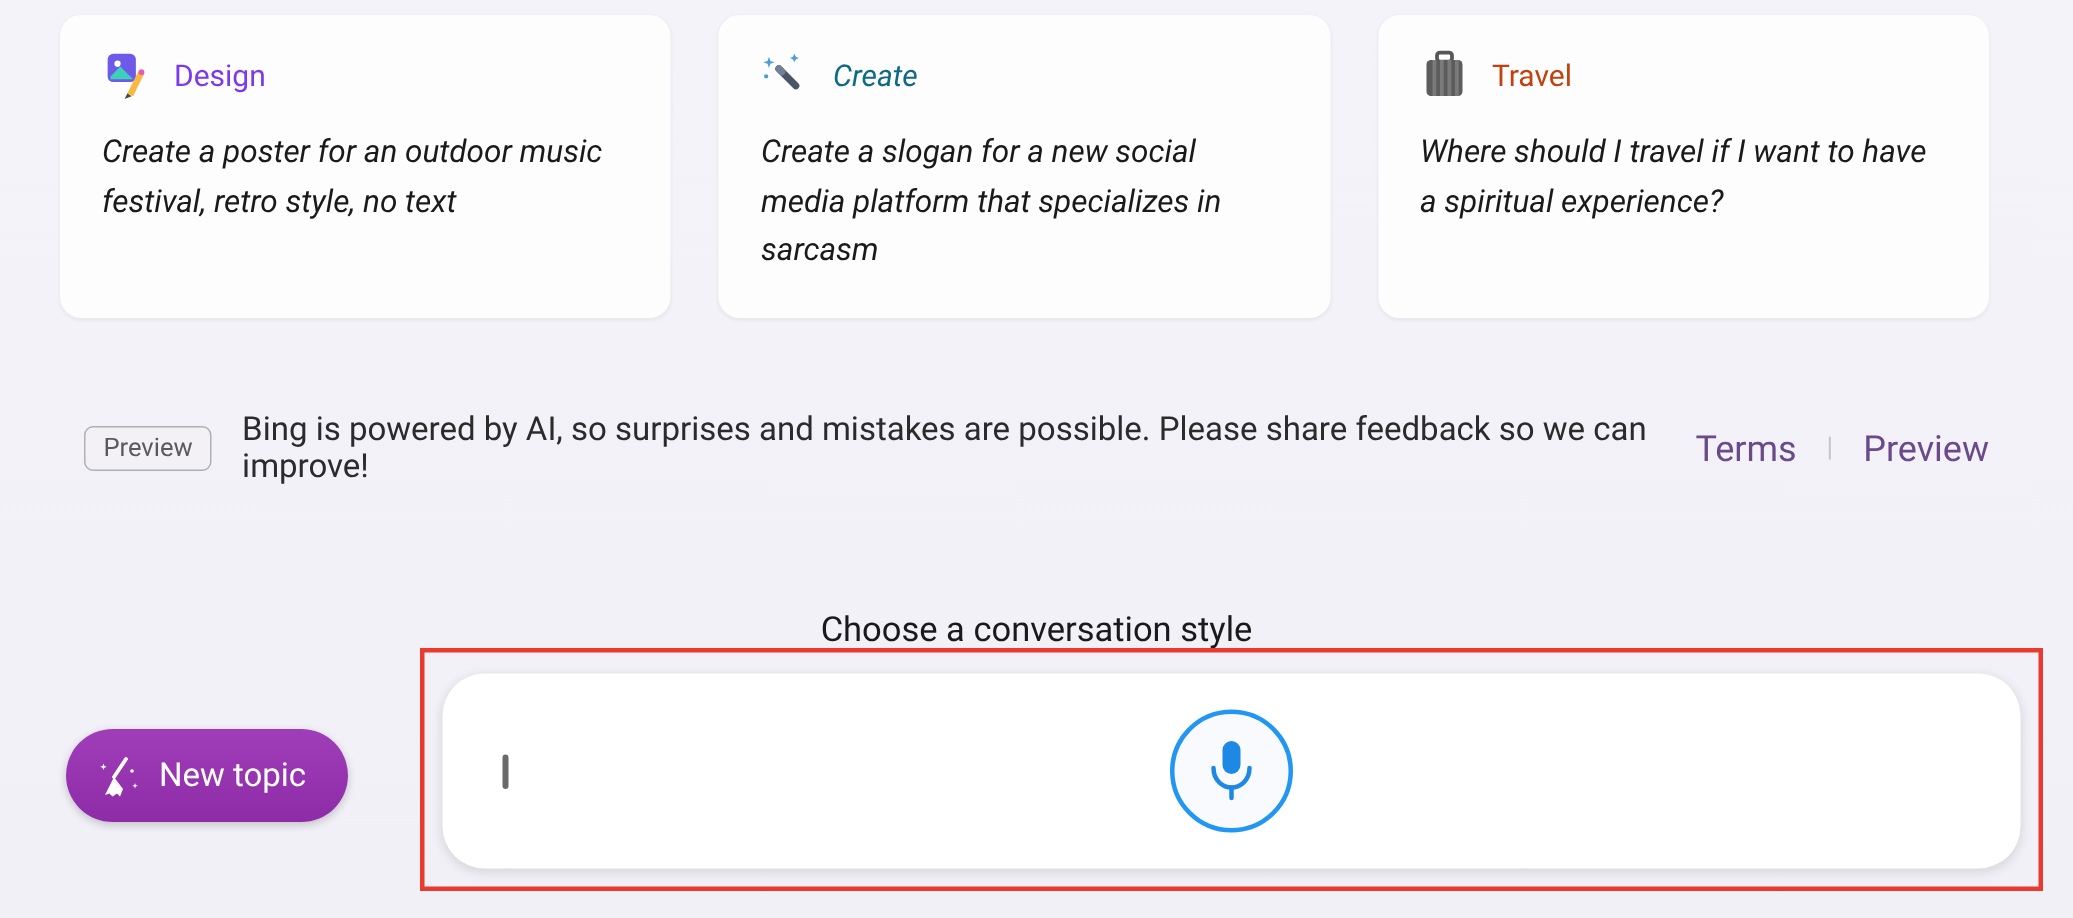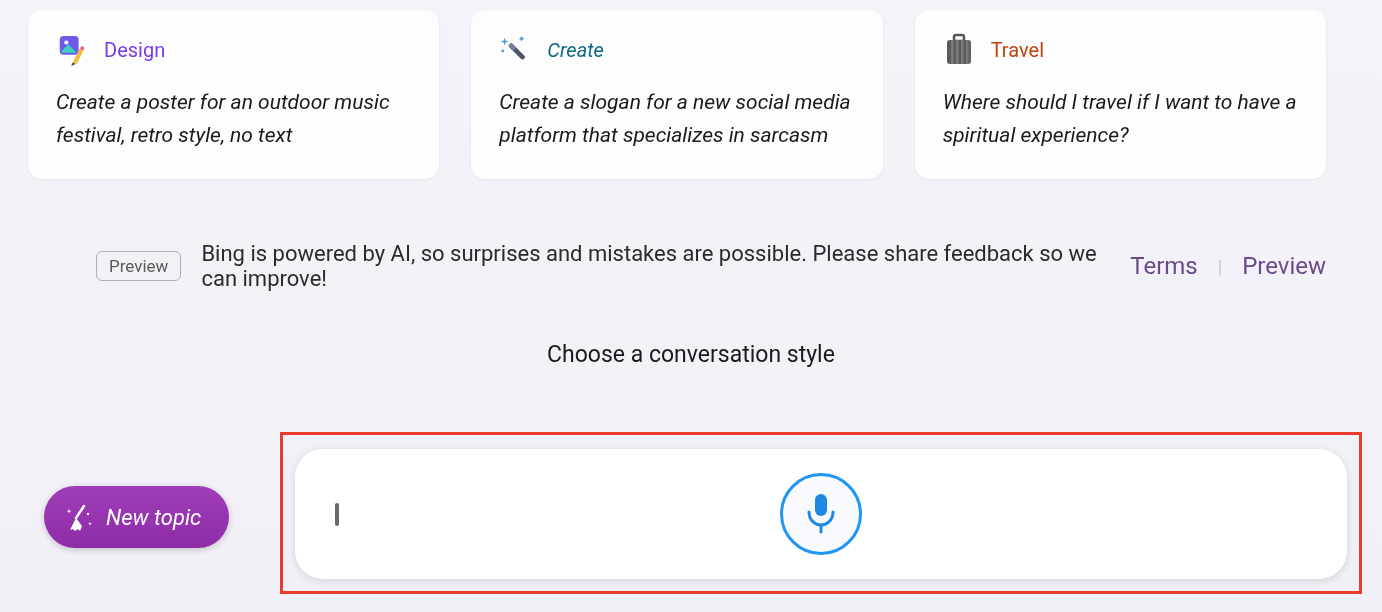--- a/index.html
+++ b/index.html
@@ -8,21 +8,21 @@
       height: 612px;
       font-family: -apple-system, BlinkMacSystemFont, 'Segoe UI', Roboto, sans-serif;
       background: linear-gradient(180deg, #f5f3fa 0%, #f2f0f7 100%);
       position: relative;
       overflow: hidden;
     }
 
     .cards-row {
       display: flex;
       gap: 32px;
-      padding: 10px 56px 0 28px;
+      padding: 10px 56px 0 40px;
     }
 
     .card {
       flex: 1;
       background: #fdfdfd;
       border-radius: 14px;
       padding: 24px 28px 28px 28px;
       box-shadow: 0 1px 3px rgba(0,0,0,0.06);
       cursor: pointer;
     }
@@ -58,21 +58,20 @@
     .title-create { color: #0d6986; font-style: italic; }
     .title-travel { color: #c2410c; }
 
     .disclaimer-row {
       display: flex;
       align-items: center;
       justify-content: center;
       gap: 20px;
       margin-top: 62px;
       padding: 0 56px;
-      margin-left: 40px;
     }
 
     .preview-badge {
       border: 1px solid #b0b0b0;
       border-radius: 6px;
       padding: 4px 12px;
       font-size: 17px;
       color: #5a5a5a;
       background: #f3f1f6;
     }
@@ -90,21 +89,21 @@
 
     .divider {
       color: #c5c5c5;
       font-size: 18px;
     }
 
     .style-heading {
       text-align: center;
       font-size: 23px;
       color: #1a1a1a;
-      margin-top: 50px;
+      margin-top: 82px;
       font-weight: 400;
     }
 
     .input-area {
       position: absolute;
       left: 280px;
       right: 20px;
       top: 432px;
       height: 162px;
       border: 3px solid #e83b2e;
@@ -172,21 +171,20 @@
       background: linear-gradient(180deg, #a03db8 0%, #8e2ca8 100%);
       color: #fff;
       border-radius: 36px;
       padding: 18px 28px 18px 22px;
       display: flex;
       align-items: center;
       gap: 14px;
       font-size: 22px;
       cursor: pointer;
       box-shadow: 0 2px 6px rgba(0,0,0,0.2);
-      font-style: italic;
     }
 
     .broom-icon {
       width: 26px;
       height: 26px;
       position: relative;
     }
   </style>
 </head>
 <body>

